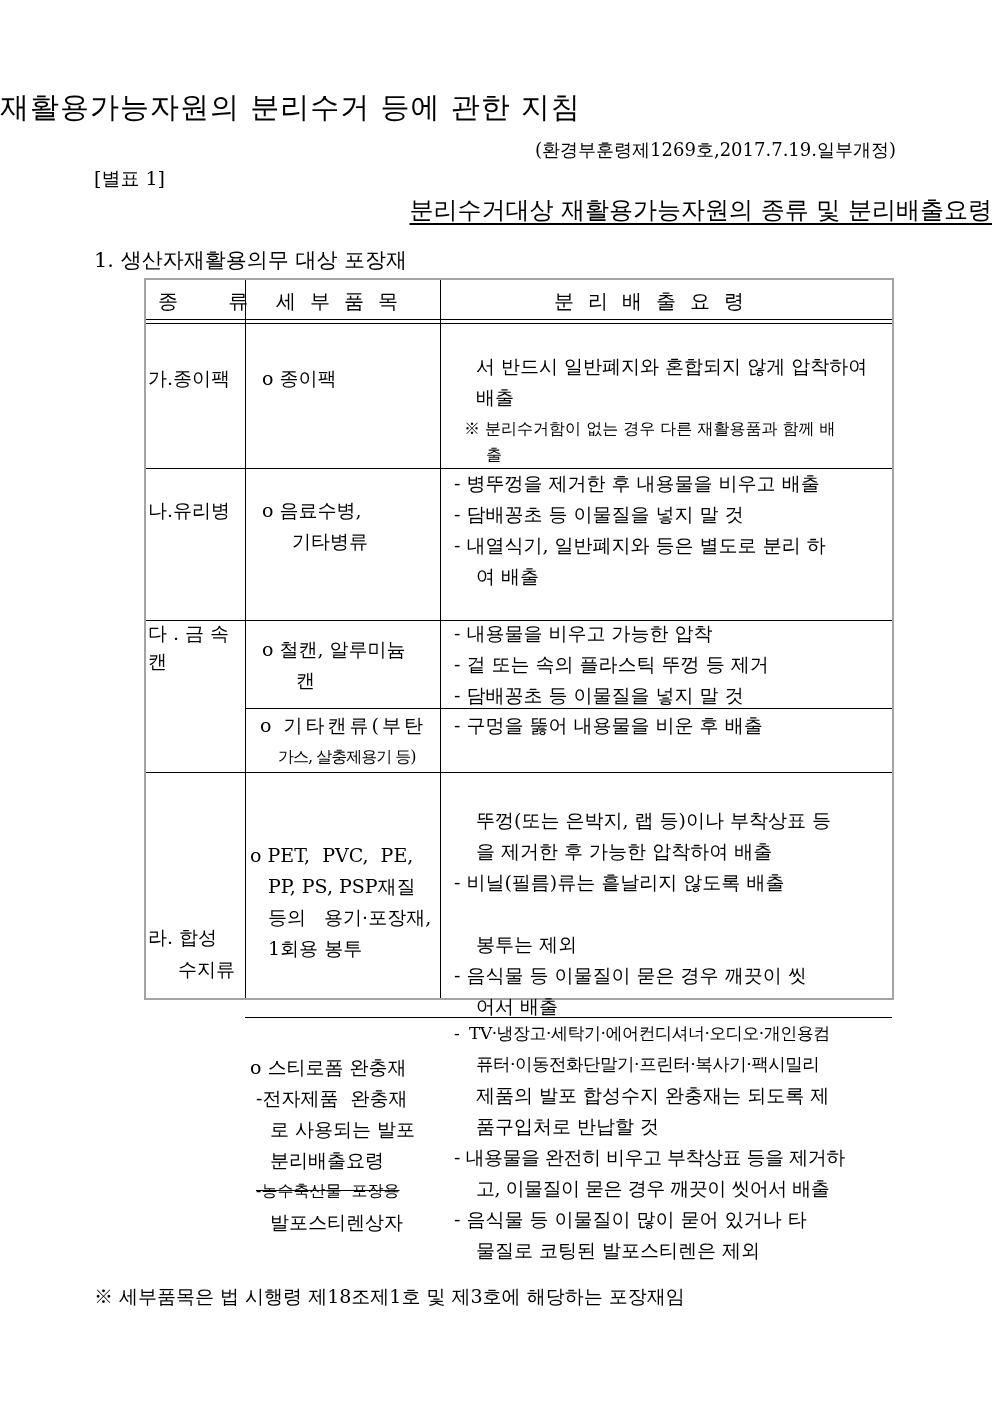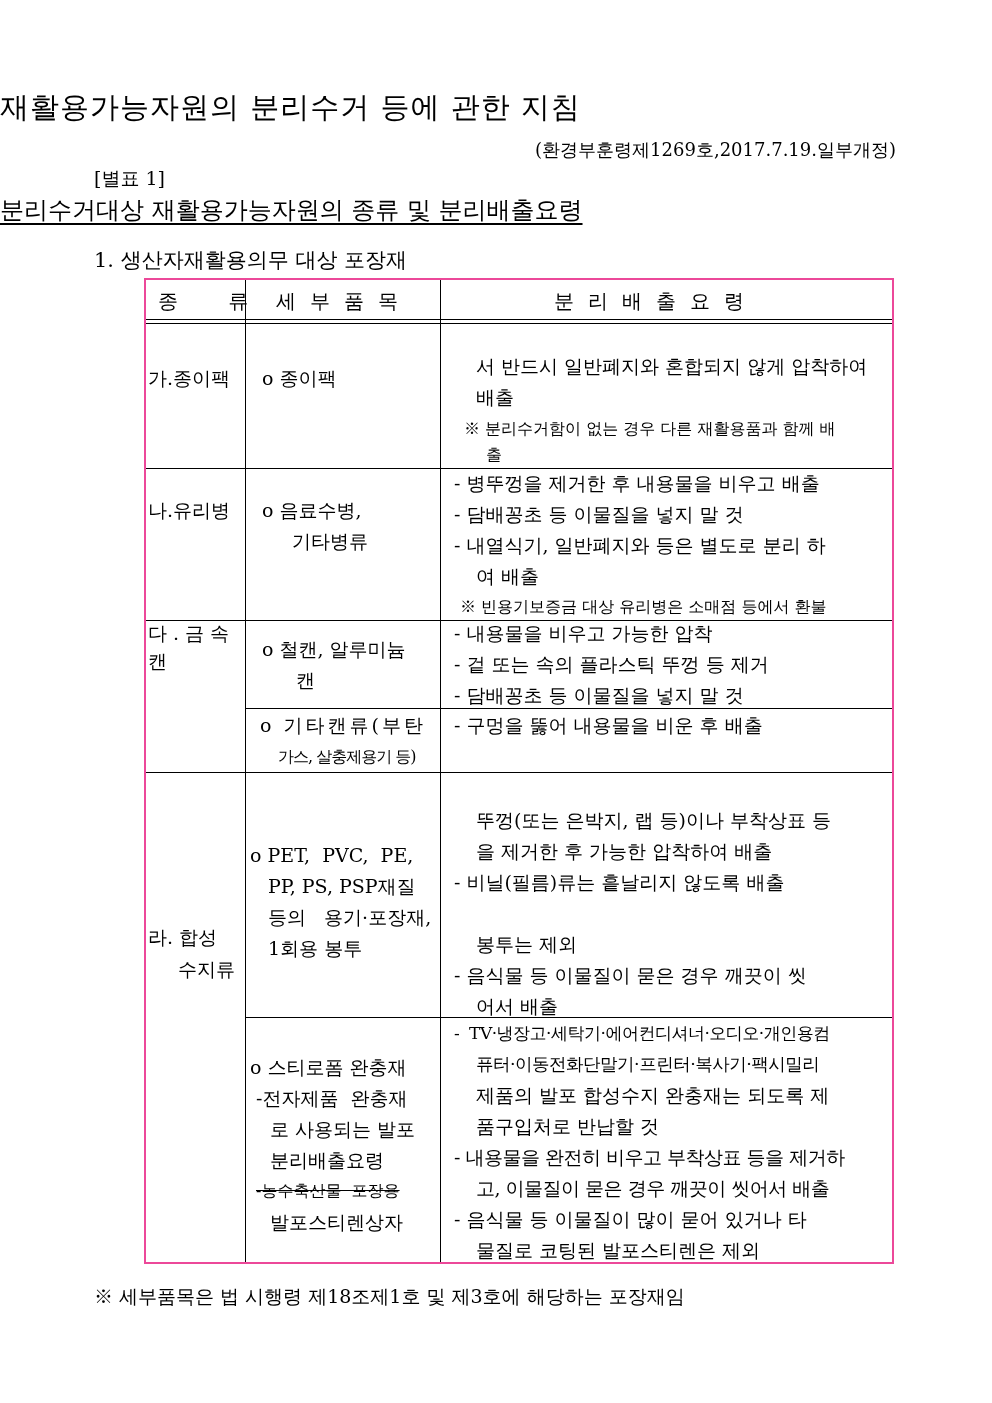--- a/index.html
+++ b/index.html
@@ -5,28 +5,28 @@
   html, body { margin: 0; padding: 0; background: #ffffff; }
   body {
     width: 992px; height: 1403px; position: relative; overflow: hidden;
     font-family: "DejaVu Serif", "Liberation Serif", serif;
     color: #000;
   }
   .abs { position: absolute; white-space: nowrap; }
   .title { left: 0; width: 992px; top: 88px; font-size: 29px; letter-spacing: 1px; }
   .subtitle { right: 96px; top: 138px; font-size: 18px; }
   .annex { left: 94px; top: 166px; font-size: 19px; }
-  .heading2 { left: 0; width: 992px; top: 194px; text-align: left; font-size: 24px; }
+  .heading2 { left: 0; width: 992px; top: 194px; text-align: right; font-size: 24px; }
   .heading2 span { text-decoration: underline; text-underline-offset: 5px; text-decoration-thickness: 2px; }
   .section { left: 94px; top: 246px; font-size: 21px; }
   .footnote { left: 94px; top: 1284px; font-size: 19px; }
 
   
-  .tbl { position: absolute; left: 144px; top: 278px; width: 750px; height: 986px;
-         border: 2px solid #ec4899; box-sizing: border-box; }
+  .tbl { position: absolute; left: 144px; top: 278px; width: 750px; height: 722px;
+         border: 2px solid #a3a3a3; box-sizing: border-box; }
   .vline { position: absolute; top: 0; bottom: 0; width: 0; border-left: 1.5px solid #000; }
   .hline { position: absolute; height: 0; border-top: 1.5px solid #000; }
   .cell { position: absolute; font-size: 19px; line-height: 31px; white-space: nowrap; }
   .hdr { font-size: 20px; letter-spacing: 14px; top: 6px; }
   .small { font-size: 16px; line-height: 30px; }
   .ind { padding-left: 22px; }
   .strike { text-decoration: line-through; }
 </style>
 </head>
 <body>
@@ -62,21 +62,20 @@
   <div class="cell small" style="left:318px;top:134px">※ 분리수거함이 없는 경우 다른 재활용품과 함께 배</div>
   <div class="cell small ind" style="left:318px;top:160px">출</div>
 
   <div class="cell" style="left:2px;top:215px">나.유리병</div>
   <div class="cell" style="left:116px;top:215px">o  음료수병,</div>
   <div class="cell" style="left:146px;top:246px">기타병류</div>
   <div class="cell" style="left:308px;top:188px">- 병뚜껑을 제거한 후 내용물을 비우고 배출</div>
   <div class="cell" style="left:308px;top:219px">- 담배꽁초 등 이물질을 넣지 말 것</div>
   <div class="cell" style="left:308px;top:250px">- 내열식기, 일반폐지와 등은 별도로 분리 하</div>
   <div class="cell ind" style="left:308px;top:281px">여 배출</div>
-  <div class="cell small" style="left:314px;top:312px">※ 빈용기보증금 대상 유리병은 소매점 등에서 환불</div>
 
   <div class="cell" style="left:2px;top:338px;letter-spacing:6px">다.금속</div>
   <div class="cell" style="left:2px;top:366px">캔</div>
   <div class="cell" style="left:116px;top:354px">o  철캔, 알루미늄</div>
   <div class="cell" style="left:150px;top:385px">캔</div>
   <div class="cell" style="left:308px;top:338px">- 내용물을 비우고 가능한 압착</div>
   <div class="cell" style="left:308px;top:369px">- 겉 또는 속의 플라스틱 뚜껑 등 제거</div>
   <div class="cell" style="left:308px;top:400px">- 담배꽁초 등 이물질을 넣지 말 것</div>
   <div class="cell" style="left:114px;top:430px;letter-spacing:3px">o 기타캔류(부탄</div>
   <div class="cell small" style="left:132px;top:462px;letter-spacing:-1px">가스, 살충제용기 등)</div>

